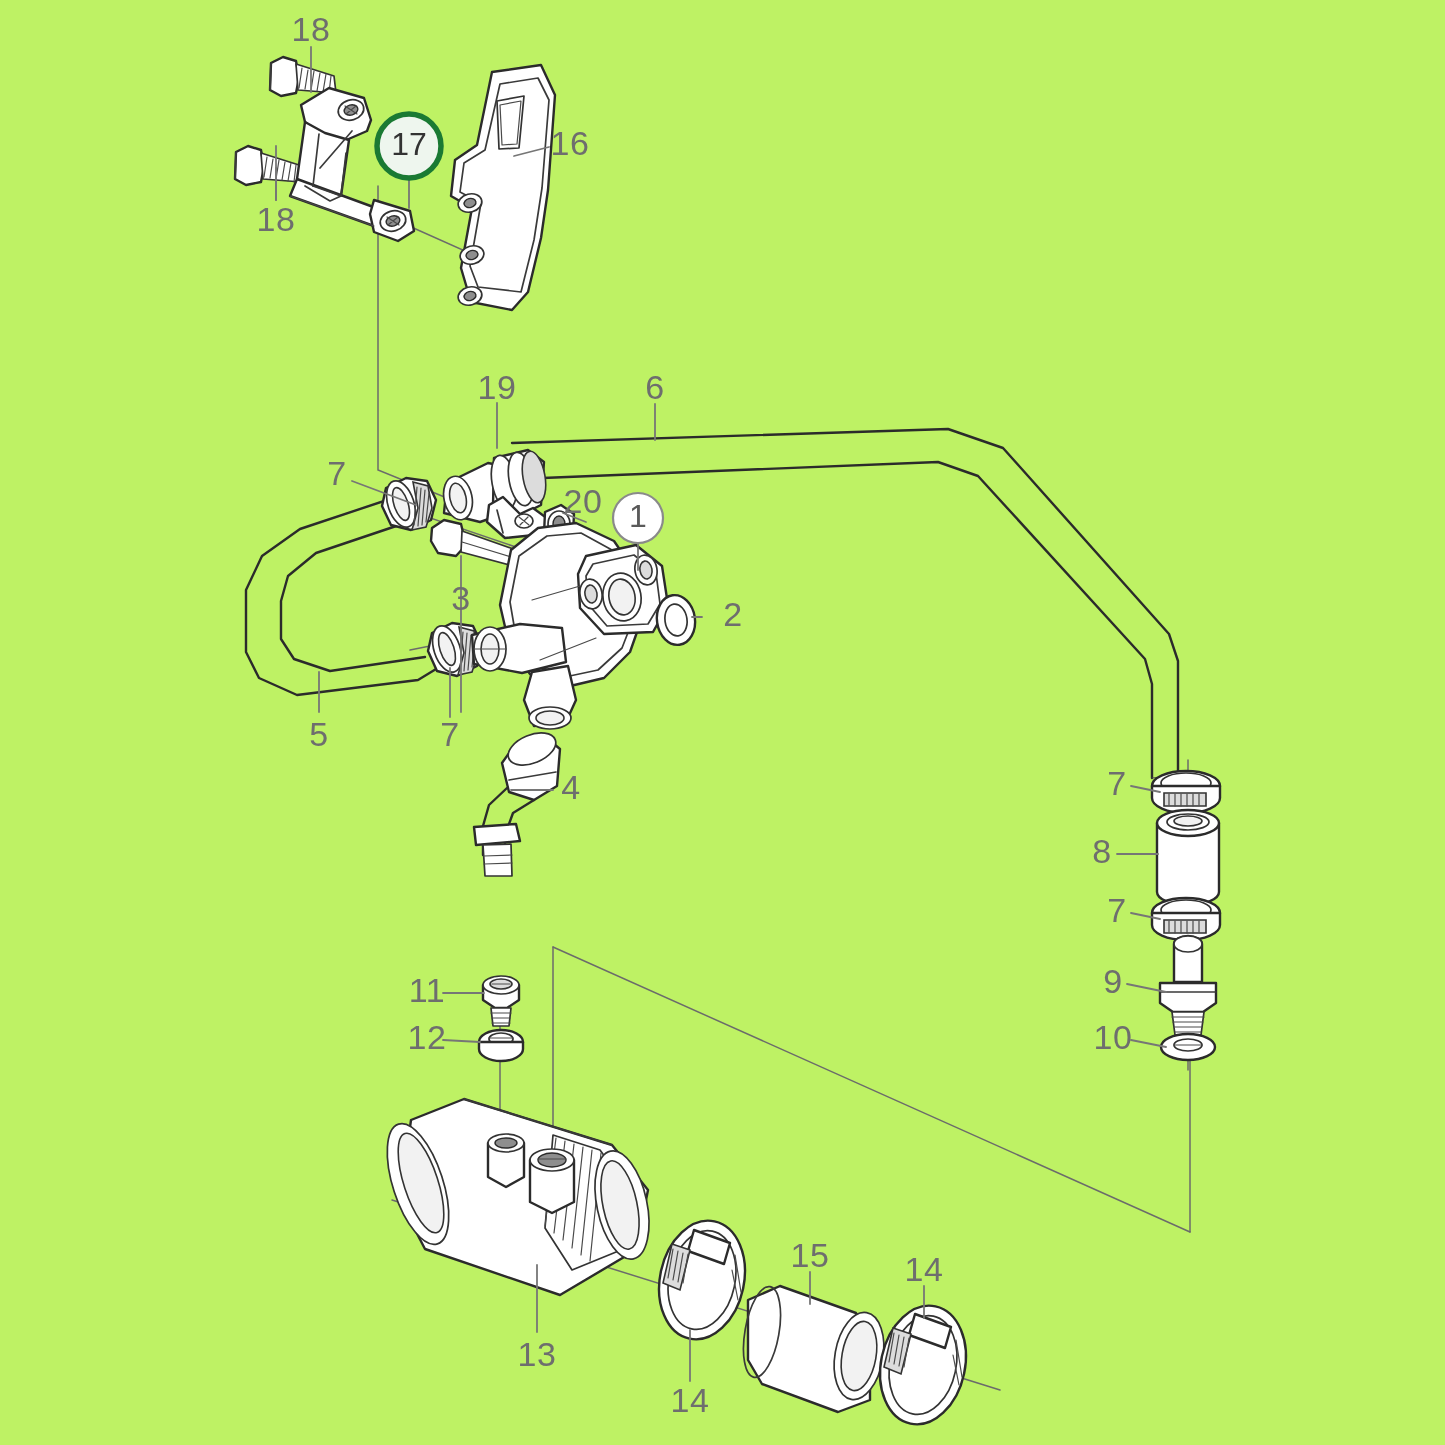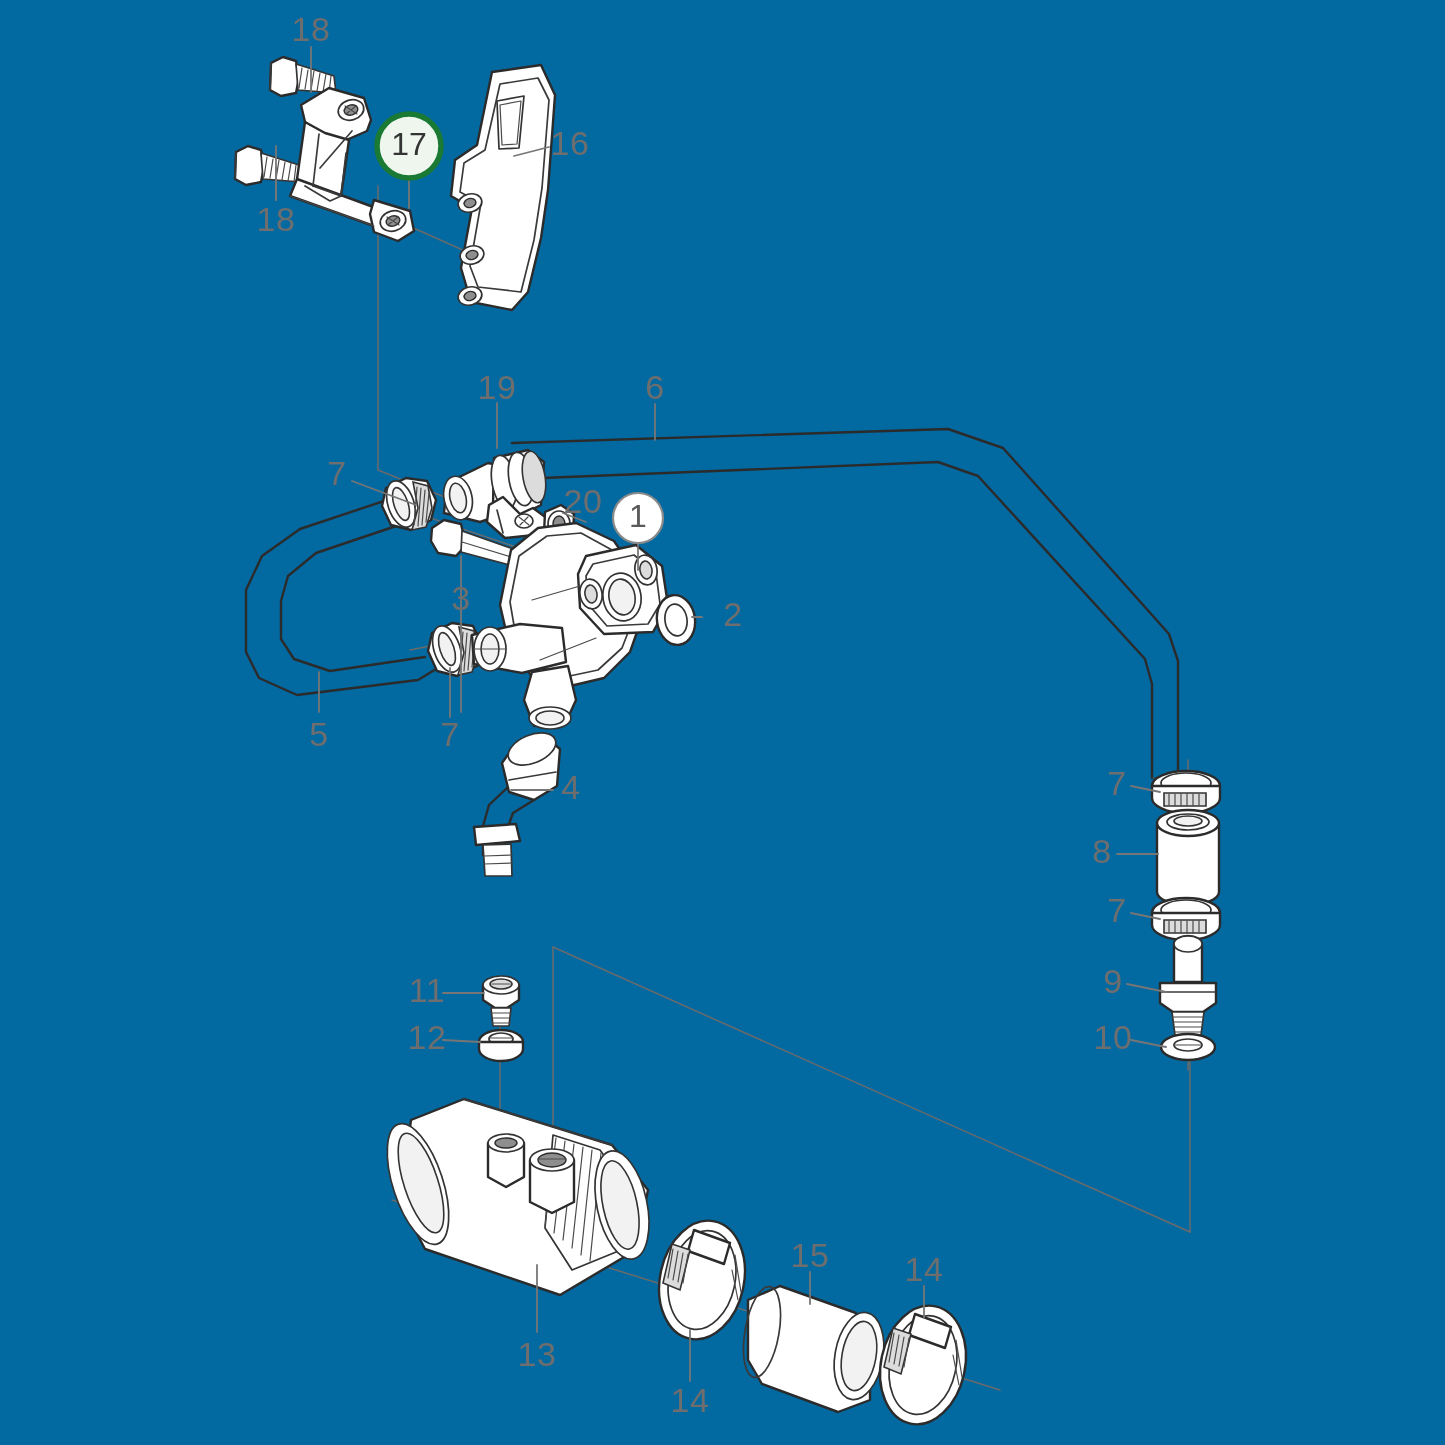--- a/index.html
+++ b/index.html
@@ -8,21 +8,21 @@
     padding: 0;
     background: #ffffff;
   }
   body {
     font-family: "Liberation Sans", sans-serif;
   }
   #diagram-root {
     position: relative;
     width: 1445px;
     height: 1445px;
-    background: #0369a1;
+    background: #bef264;
     overflow: hidden;
   }
   svg#parts-svg {
     display: block;
     width: 1445px;
     height: 1445px;
   }
   .pline {
     fill: none;
     stroke: #2b2b2b;

